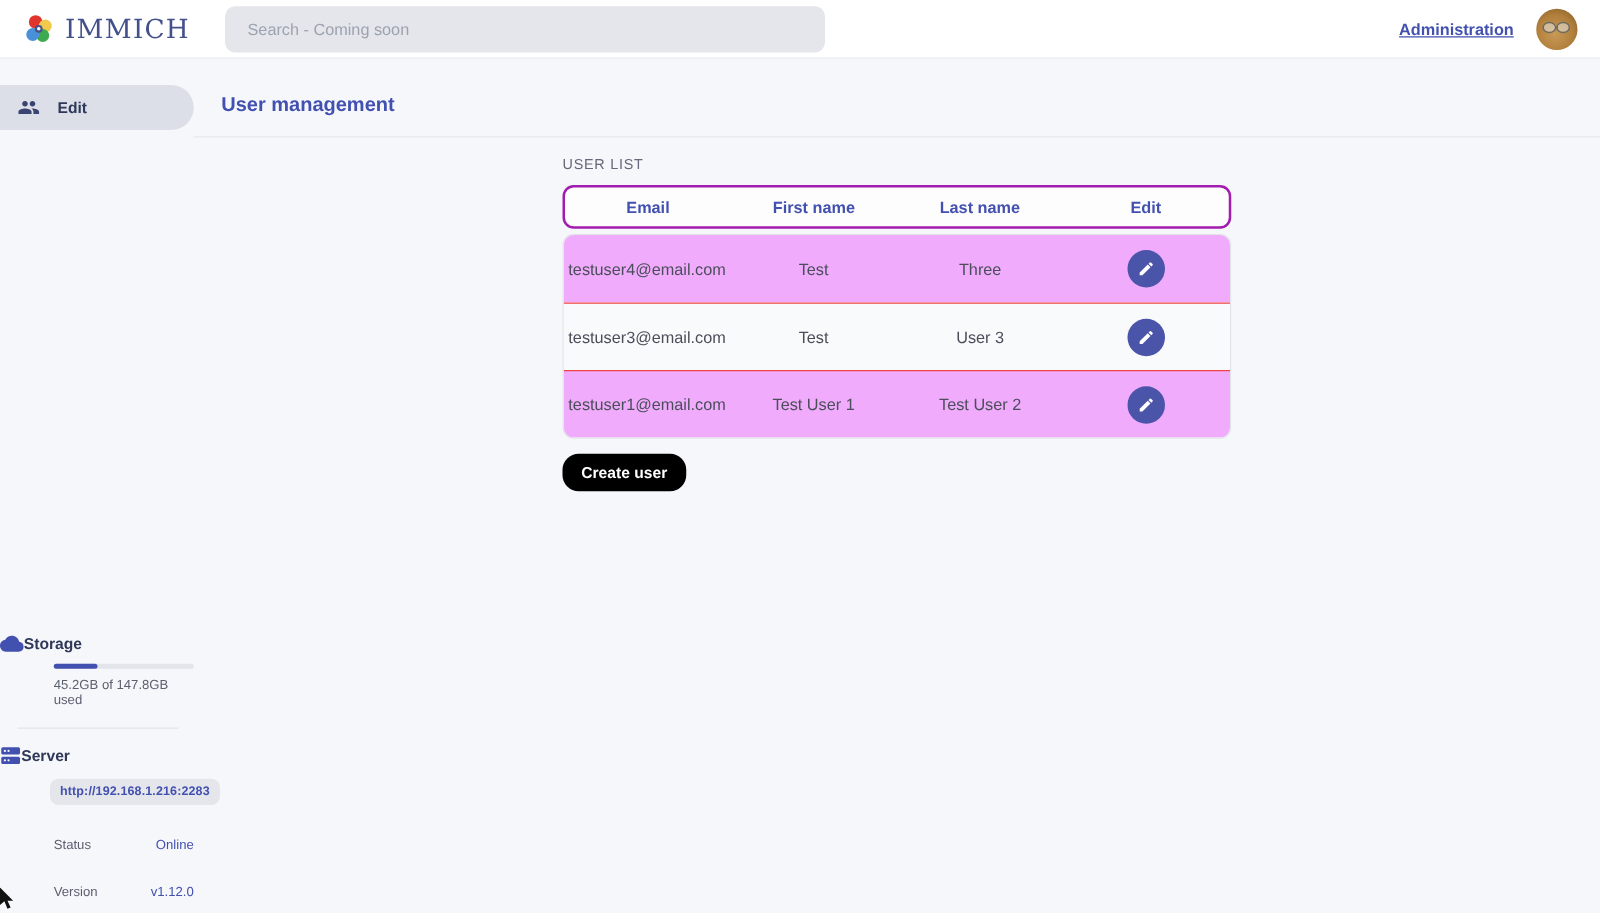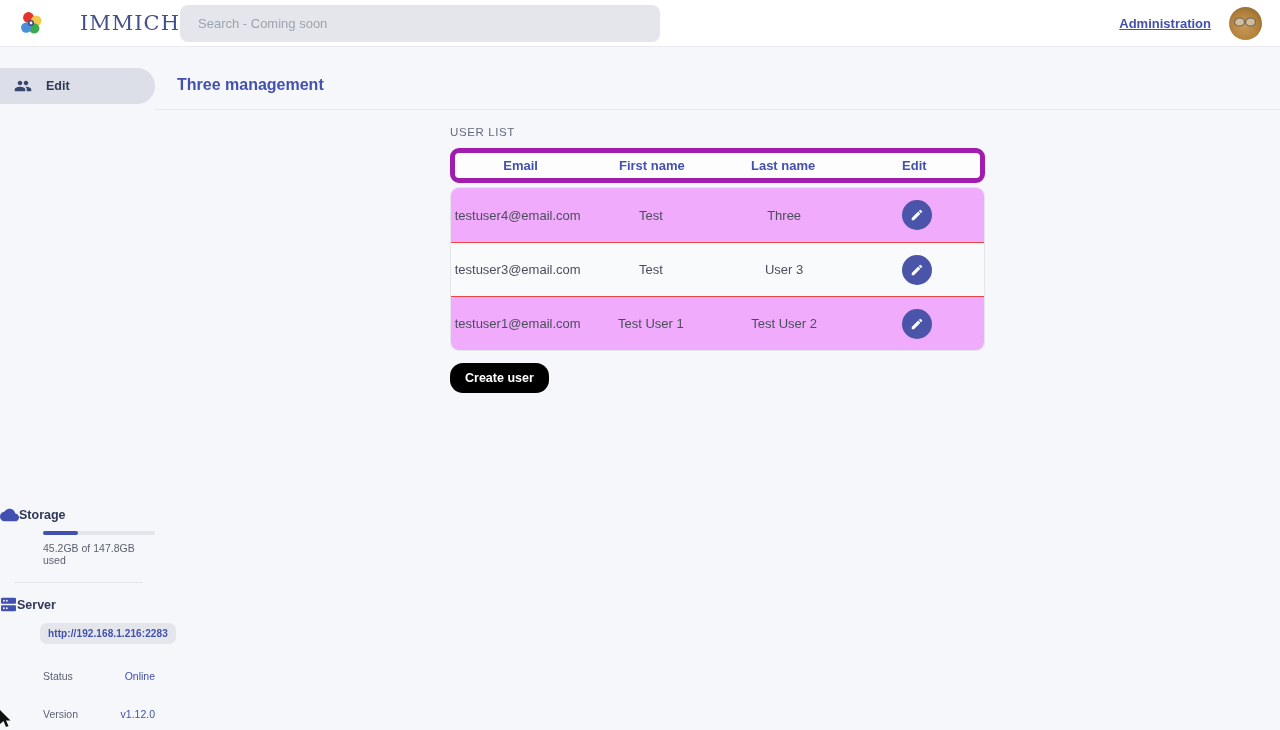--- a/index.html
+++ b/index.html
@@ -11,21 +11,21 @@
     position:relative;
   }
   
   .topbar {
     height:47px; background:#ffffff; border-bottom:1px solid #e8eaf0;
     display:flex; align-items:center; padding:0 18px;
   }
   .brand { display:flex; align-items:center; gap:8px; width:160px; }
   .brand-text {
     font-family:"DejaVu Serif", serif;
-    font-size:21px; letter-spacing:1px; color:#43508a; font-weight:400;margin-left:28px;
+    font-size:21px; letter-spacing:1px; color:#43508a; font-weight:400;
   }
   .search {
     width:480px; height:37px; margin-left:2px;
     background:#e4e6eb; border:none; border-radius:8px;
     padding:0 18px; font-size:13px; color:#4b5563; outline:none;
     font-family:"Liberation Sans", sans-serif;
   }
   .search::placeholder { color:#9ca3af; }
   .top-right { margin-left:auto; display:flex; align-items:center; gap:18px; }
   .admin-link {
@@ -73,21 +73,21 @@
     margin:29px 0 0 22px; font-size:16px; font-weight:600; color:#4250af;
   }
   .title-divider { margin-top:15px; border:none; border-top:1px solid #e7e9ef; }
   .content { width:535px; margin:16px auto; }
   .section-label {
     margin-top:11px; font-size:11.5px; letter-spacing:0.6px;
     color:#65687a; font-weight:500;
   }
   .thead {
     margin-top:10px; display:flex; align-items:center; height:35px;
-    background:#fdfdfe; border:5px solid #a21caf; border-radius:9px;
+    background:#fdfdfe; border:2px solid #a21caf; border-radius:9px;
   }
   .thead .th {
     flex:1; text-align:center; font-size:13px; font-weight:600; color:#4250af;
   }
   .tbody {
     margin-top:4px; border:1px solid #e3e5e9; border-radius:9px; overflow:hidden;
   }
   .trow {
     display:flex; align-items:center; height:54px;
   }
@@ -191,21 +191,21 @@
         </div>
         <div class="kv-row">
           <span class="k">Version</span>
           <span class="v">v1.12.0</span>
         </div>
       </div>
     </div>
   </aside>
 
   <main class="main">
-    <div class="page-title">Three management</div>
+    <div class="page-title">User management</div>
     <hr class="title-divider">
 
     <div class="content">
       <div class="section-label">USER LIST</div>
 
       
       <div class="thead">
         <div class="th">Email</div>
         <div class="th">First name</div>
         <div class="th">Last name</div>

